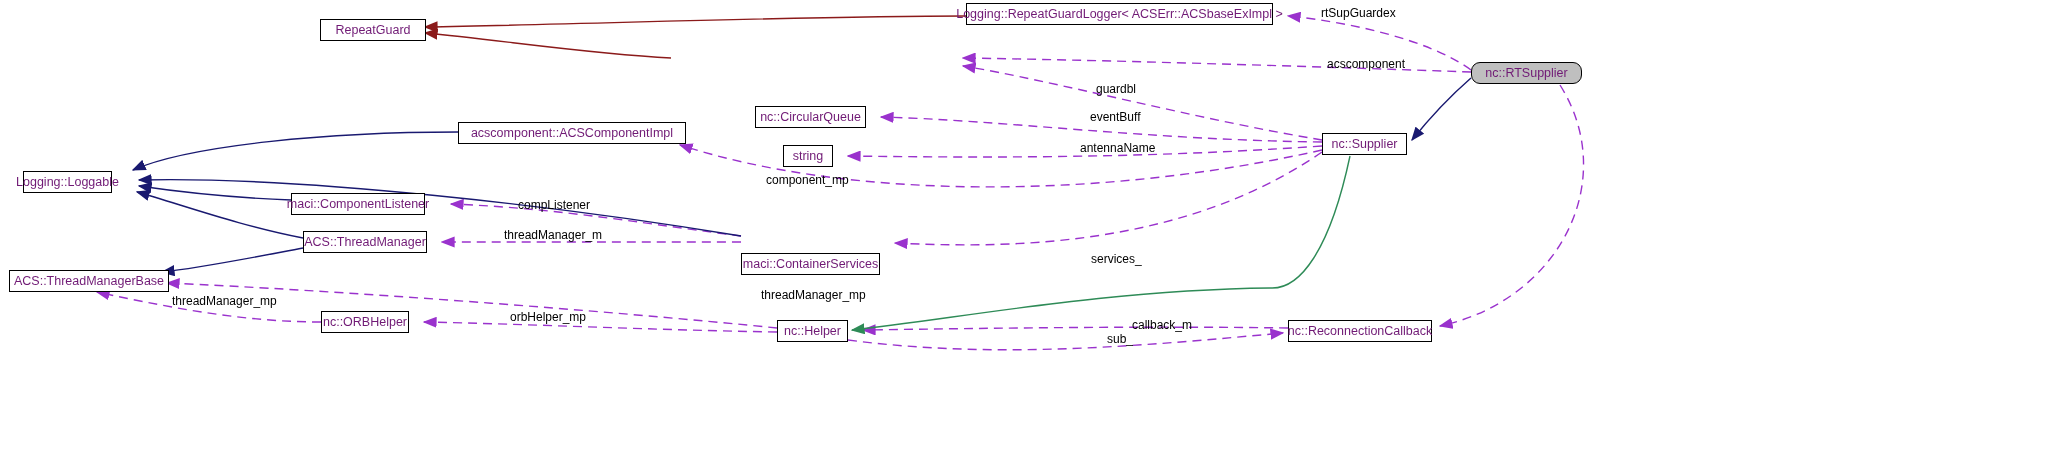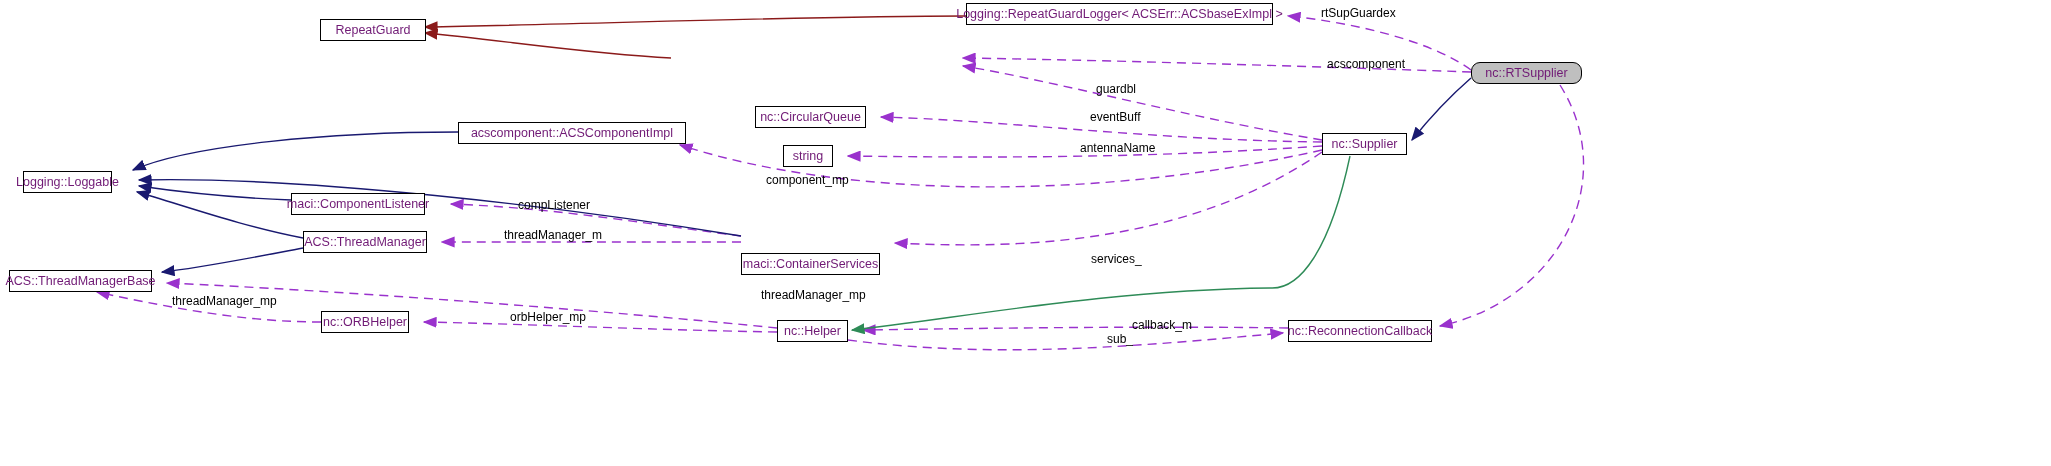--- a/index.html
+++ b/index.html
@@ -144,21 +144,21 @@
   <div class="node" style="left:783px;top:145px;width:50px;">string</div>
 
   <div class="node" style="left:23px;top:171px;width:89px;">Logging::Loggable</div>
 
   <div class="node" style="left:291px;top:193px;width:134px;">maci::ComponentListener</div>
 
   <div class="node" style="left:303px;top:231px;width:124px;">ACS::ThreadManager</div>
 
   <div class="node" style="left:741px;top:231px;width:139px;margin-top:22px;">maci::ContainerServices</div>
 
-  <div class="node" style="left:9px;top:270px;width:143px;">ACS::ThreadManagerBase</div>
+  <div class="node" style="left:9px;top:270px;width:160px;">ACS::ThreadManagerBase</div>
 
   <div class="node" style="left:321px;top:311px;width:88px;">nc::ORBHelper</div>
 
   <div class="node" style="left:777px;top:320px;width:71px;text-align:right;">nc::Helper</div>
 
   <div class="node" style="left:1288px;top:320px;width:144px;">nc::ReconnectionCallback</div>
 
   <div class="edge-label" style="left:1321px;top:7px;">rtSupGuardex</div>
   <div class="edge-label" style="left:1327px;top:58px;">acscomponent</div>
   <div class="edge-label" style="left:1096px;top:83px;">guardbl</div>

